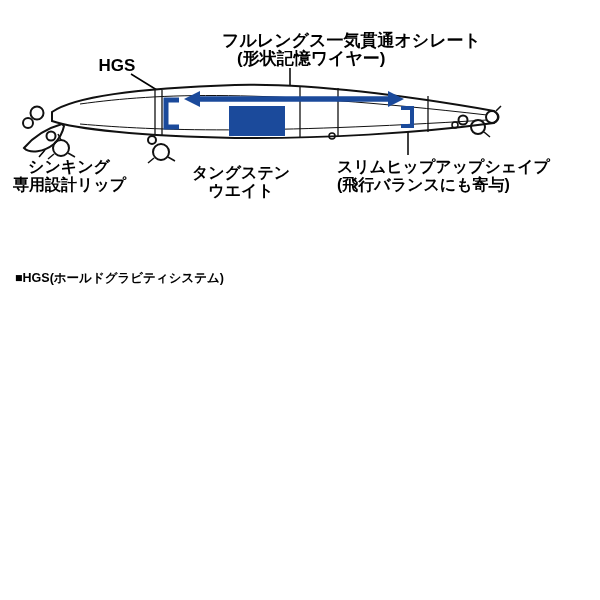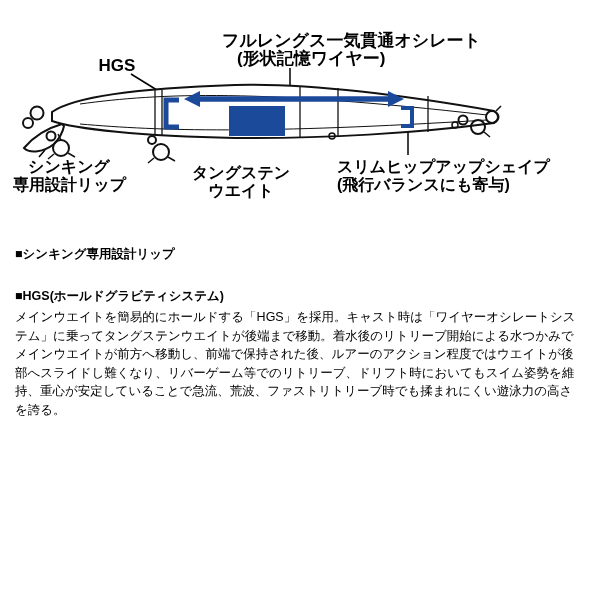--- a/index.html
+++ b/index.html
@@ -79,19 +79,17 @@
     <text x="13" y="190" class="dlabel">専用設計リップ</text>
     <text x="241" y="178" text-anchor="middle" class="dlabel">タングステン</text>
     <text x="241" y="196" text-anchor="middle" class="dlabel">ウエイト</text>
     <text x="337" y="172" class="dlabel">スリムヒップアップシェイプ</text>
     <text x="337" y="190" class="dlabel">(飛行バランスにも寄与)</text>
   </svg>
 </div>
 
 <div class="content">
   <section>
-    <h3>■シンキング専用設計リップ</h3>
   </section>
   <section>
     <h3>■HGS(ホールドグラビティシステム)</h3>
-    <p>メインウエイトを簡易的にホールドする「HGS」を採用。キャスト時は「ワイヤーオシレートシステム」に乗ってタングステンウエイトが後端まで移動。着水後のリトリーブ開始による水つかみでメインウエイトが前方へ移動し、前端で保持された後、ルアーのアクション程度ではウエイトが後部へスライドし難くなり、リバーゲーム等でのリトリーブ、ドリフト時においてもスイム姿勢を維持、重心が安定していることで急流、荒波、ファストリトリーブ時でも揉まれにくい遊泳力の高さを誇る。</p>
   </section>
 </div>
 
 </body></html>

